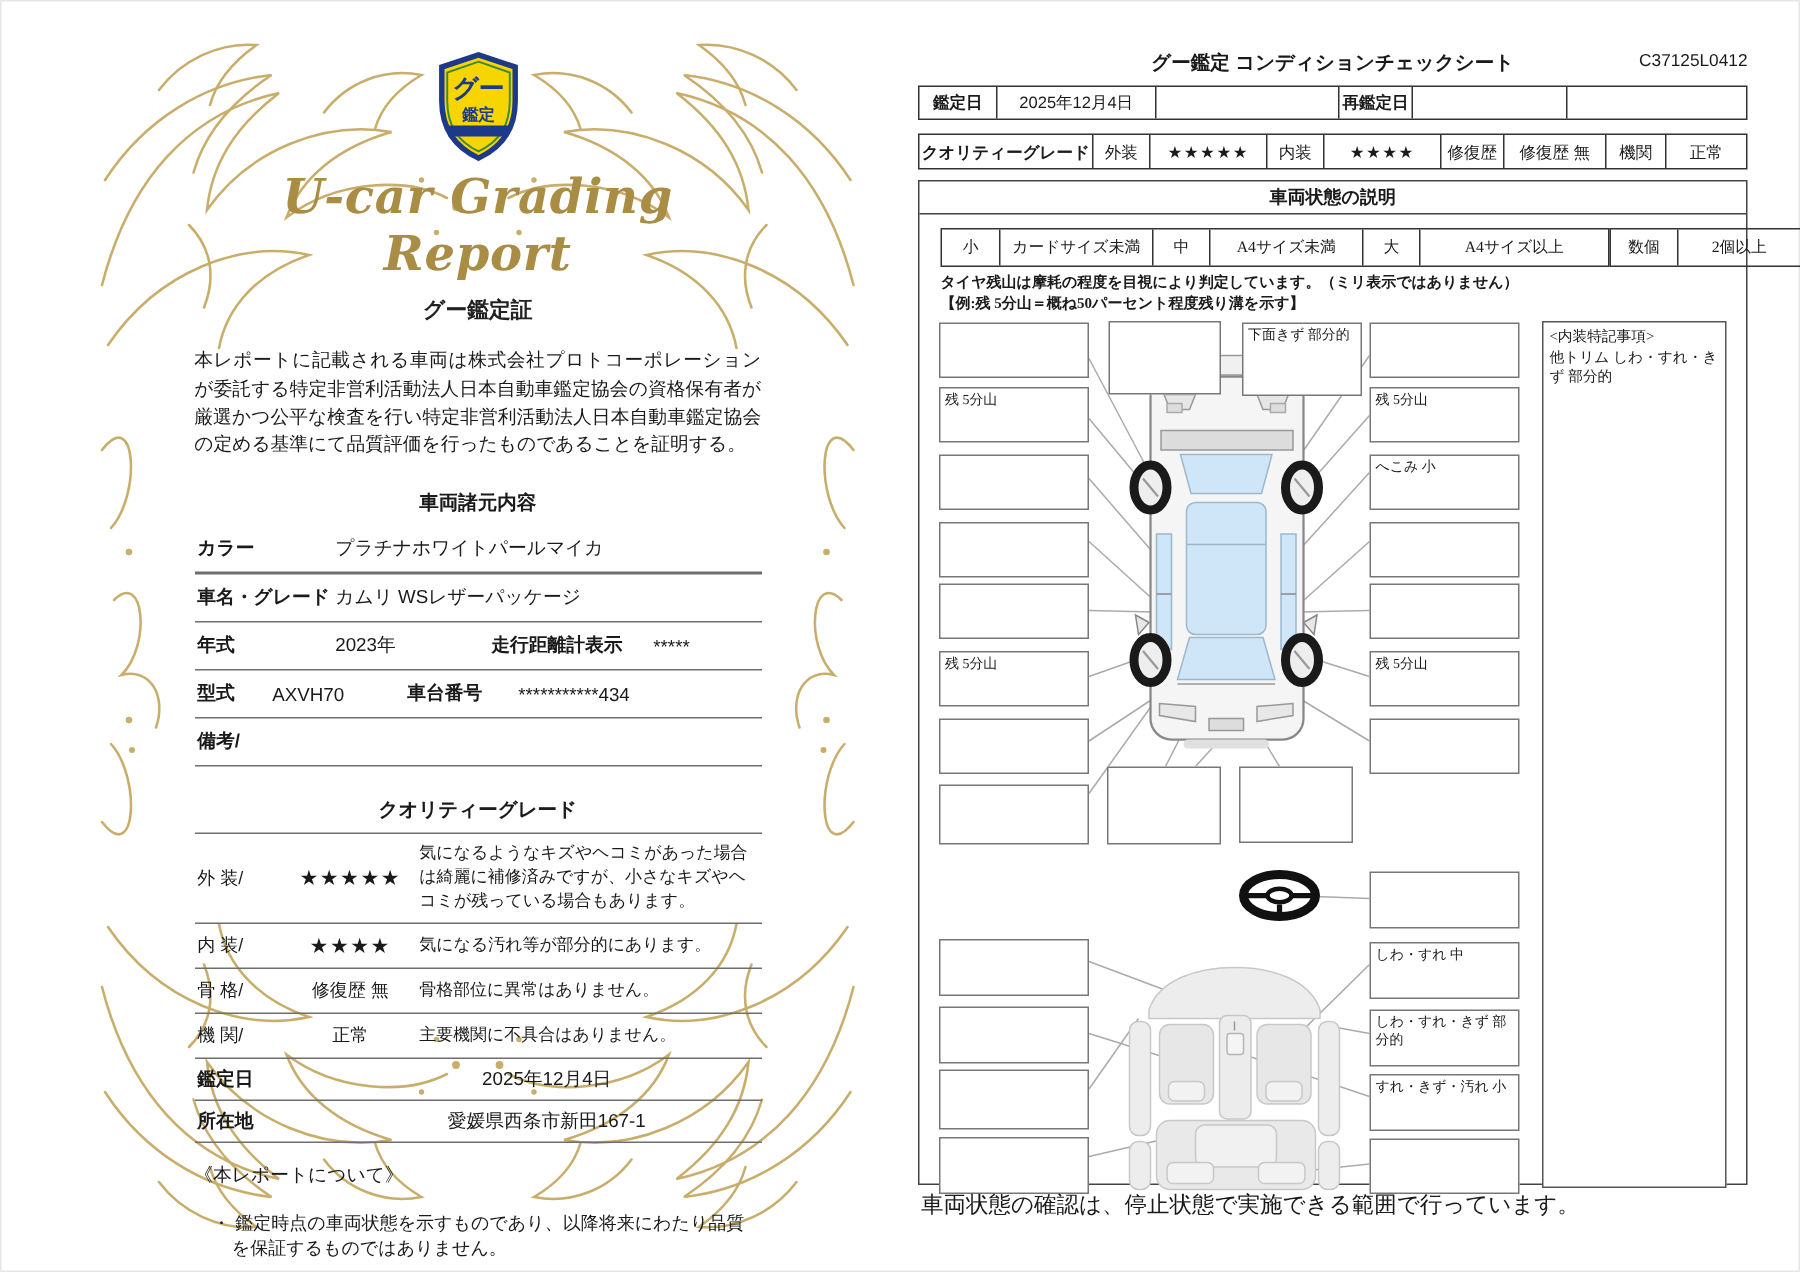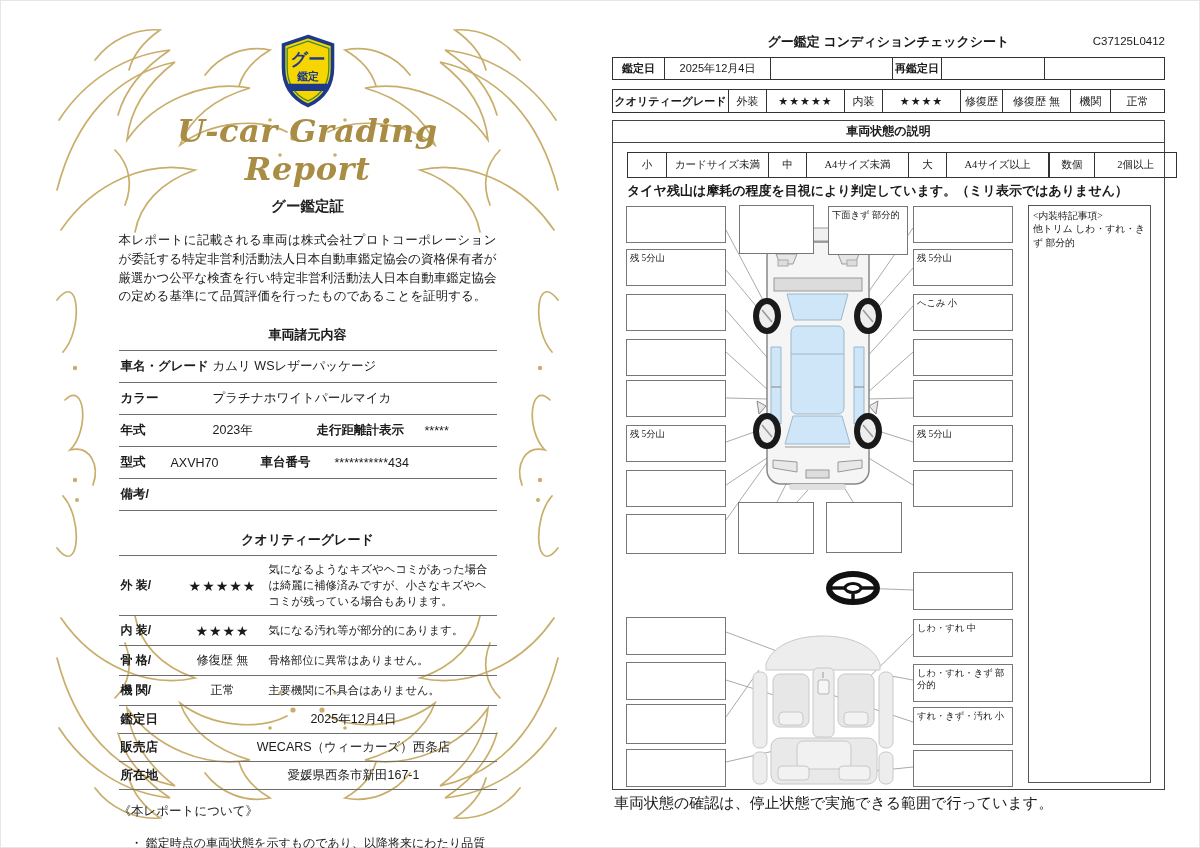--- a/index.html
+++ b/index.html
@@ -1,33 +1,33 @@
 <!DOCTYPE html>
 <html><head>
 <meta charset="utf-8">
 <style>
   html,body{margin:0;padding:0;background:#fff;}
   .canvas{position:relative;width:1200px;height:848px;background:#fff;overflow:hidden;
           font-family:"Liberation Sans","DejaVu Sans",sans-serif;color:#1a1a1a;box-shadow:inset 0 0 0 1px #e6e6e6;}
   
-  .left-page{position:absolute;left:55px;top:0;width:505px;height:848px;}
+  .left-page{position:absolute;left:66px;top:0;width:505px;height:848px;}
   .flourish{position:absolute;left:0;top:0;pointer-events:none;}
   .lp-content{position:relative;width:378px;margin:0 auto;}
   .badge-wrap{margin:34px auto 0;width:58px;height:74px;}
   .report-title{margin:4px 0 0;text-align:center;font-family:"DejaVu Serif","Liberation Serif",serif;
     font-style:italic;font-weight:bold;font-size:32px;color:#a98d45;letter-spacing:.5px;}
   .report-subtitle{margin-top:9px;text-align:center;font-size:14.5px;font-weight:bold;color:#222;}
   .intro{margin-top:15px;font-size:12.5px;line-height:1.5;text-align:justify;}
   .sec-head{margin:20px 0 6px;text-align:center;font-size:13px;font-weight:bold;}
   .srow,.grow,.irow{display:flex;border-bottom:1px solid #6e6e6e;box-sizing:border-box;align-items:center;}
   .srow{padding:7px 2px;font-size:12.5px;}
   .srow.first,.grow.first{border-top:1px solid #6e6e6e;}
   .slbl{font-weight:bold;flex:0 0 92px;}
   .grow{padding:6px 2px;font-size:12px;}
-  .glbl{font-weight:bold;flex:0 0 56px;}
+  .glbl{font-weight:normal;flex:0 0 56px;}
   .gval{flex:0 0 92px;text-align:center;font-weight:bold;letter-spacing:1px;}
   .gdesc{flex:1;font-size:11.3px;line-height:1.4;}
   .irow{padding:5px 2px;font-size:12.5px;}
   .ilbl{font-weight:bold;flex:0 0 92px;}
   .ival{flex:1;text-align:center;}
   .notes{margin-top:12px;font-size:12px;line-height:1.45;}
   .notes-head{font-size:12.5px;margin-bottom:14px;}
   .note-item{padding-left:25px;text-indent:-13px;margin-top:1px;}
   
   .right-page{position:absolute;left:612px;top:0;width:553px;height:848px;font-size:11px;}
@@ -36,21 +36,21 @@
   .tbl{position:absolute;left:0;width:553px;display:flex;box-sizing:border-box;border:1px solid #333;}
   .cell{border-left:1px solid #333;display:flex;align-items:center;justify-content:center;
         box-sizing:border-box;height:100%;text-align:center;}
   .cell:first-child{border-left:none;}
   .main-box{position:absolute;left:0;top:120px;width:553px;height:670px;border:1.5px solid #444;box-sizing:border-box;font-family:Liberation Serif, serif;}
   .mb-title{height:21px;line-height:21px;text-align:center;font-weight:bold;font-size:12px;border-bottom:1.5px solid #444;}
   .legend-row{display:flex;margin:9px 9px 0 14px;justify-content:space-between;}
   .ltable{display:flex;border:1px solid #333;height:26px;box-sizing:border-box;}
   .lcell{border-left:1px solid #333;display:flex;align-items:center;justify-content:center;font-size:10.5px;padding:0 4px;box-sizing:border-box;}
   .lcell:first-child{border-left:none;}
-  .tire-note{margin:4px 0 0 14px;font-size:13px;font-weight:bold;line-height:1.35;}
+  .tire-note{margin:4px 0 0 14px;font-size:10px;font-weight:bold;line-height:1.35;}
   .diagram{position:relative;margin-top:2px;height:588px;}
   .diagram svg{position:absolute;left:0;top:0;}
   .abox{position:absolute;background:#fff;border:1px solid #777;box-sizing:border-box;
         width:100px;height:37px;font-size:9.3px;line-height:1.3;padding:2px 3px;overflow:hidden;}
   .tokki{position:absolute;left:415px;top:3px;width:123px;height:578px;border:1px solid #555;
          box-sizing:border-box;padding:3px 4px;font-size:9.8px;line-height:1.4;background:#fff;}
   .rp-footnote{position:absolute;top:794px;left:2px;font-size:15px;font-weight:normal;}
 </style>
 </head>
 <body>
@@ -95,27 +95,27 @@
         </svg>
       </div>
 
       <h1 class="report-title">U-car Grading Report</h1>
       <div class="report-subtitle">グー鑑定証</div>
       <p class="intro">本レポートに記載される車両は株式会社プロトコーポレーションが委託する特定非営利活動法人日本自動車鑑定協会の資格保有者が厳選かつ公平な検査を行い特定非営利活動法人日本自動車鑑定協会の定める基準にて品質評価を行ったものであることを証明する。</p>
 
       <div class="sec-head">車両諸元内容</div>
 
       <div>
+        <div class="srow">
+          <span class="slbl">カラー</span>
+          <span>プラチナホワイトパールマイカ</span>
+        </div>
         <div class="srow first">
           <span class="slbl">車名・グレード</span>
           <span>カムリ WSレザーパッケージ</span>
-        </div>
-        <div class="srow">
-          <span class="slbl">カラー</span>
-          <span>プラチナホワイトパールマイカ</span>
         </div>
         <div class="srow">
           <span class="slbl">年式</span>
           <span style="flex:0 0 104px">2023年</span>
           <span class="slbl" style="flex:0 0 108px">走行距離計表示</span>
           <span>*****</span>
         </div>
         <div class="srow">
           <span class="slbl" style="flex:0 0 50px">型式</span>
           <span style="flex:0 0 90px">AXVH70</span>
@@ -147,24 +147,20 @@
           <span class="gdesc">骨格部位に異常はありません。</span>
         </div>
         <div class="grow">
           <span class="glbl">機 関/</span>
           <span class="gval" style="font-weight:normal;letter-spacing:0">正常</span>
           <span class="gdesc">主要機関に不具合はありません。</span>
         </div>
         <div class="irow">
           <span class="ilbl">鑑定日</span>
           <span class="ival">2025年12月4日</span>
-        </div>
-        <div class="irow">
-          <span class="ilbl">販売店</span>
-          <span class="ival">WECARS（ウィーカーズ）西条店</span>
         </div>
         <div class="irow">
           <span class="ilbl">所在地</span>
           <span class="ival">愛媛県西条市新田167-1</span>
         </div>
       </div>
 
       <div class="notes">
         <div class="notes-head">《本レポートについて》</div>
         <div class="note-item">・ 鑑定時点の車両状態を示すものであり、以降将来にわたり品質を保証するものではありません。</div>
@@ -202,30 +198,31 @@
     <div class="main-box">
       <div class="mb-title">車両状態の説明</div>
 
       <div class="legend-row">
         <div class="ltable">
           <div class="lcell" style="width:38px">小</div>
           <div class="lcell" style="width:102px">カードサイズ未満</div>
           <div class="lcell" style="width:38px">中</div>
           <div class="lcell" style="width:102px">A4サイズ未満</div>
           <div class="lcell" style="width:38px">大</div>
-          <div class="lcell" style="width:102px">A4サイズ以上</div>
+          <div class="lcell" style="width:126px">A4サイズ以上</div>
         </div>
         <div class="ltable">
           <div class="lcell" style="width:44px">数個</div>
           <div class="lcell" style="width:82px">2個以上</div>
         </div>
       </div>
 
       <div class="tire-note">
         <div>タイヤ残山は摩耗の程度を目視により判定しています。（ミリ表示ではありません）</div>
+        <div>【例:残 5分山＝概ね50パーセント程度残り溝を示す】</div>
       </div>
 
       <div class="diagram">
         <svg width="550" height="588" viewBox="0 0 550 588">
 
           <g stroke="#aaa" stroke-width="1">
             <line x1="113" y1="28" x2="159" y2="115"></line>
             <line x1="113" y1="68" x2="148" y2="110"></line>
             <line x1="113" y1="108" x2="158" y2="160"></line>
             <line x1="113" y1="150" x2="166" y2="198"></line>

